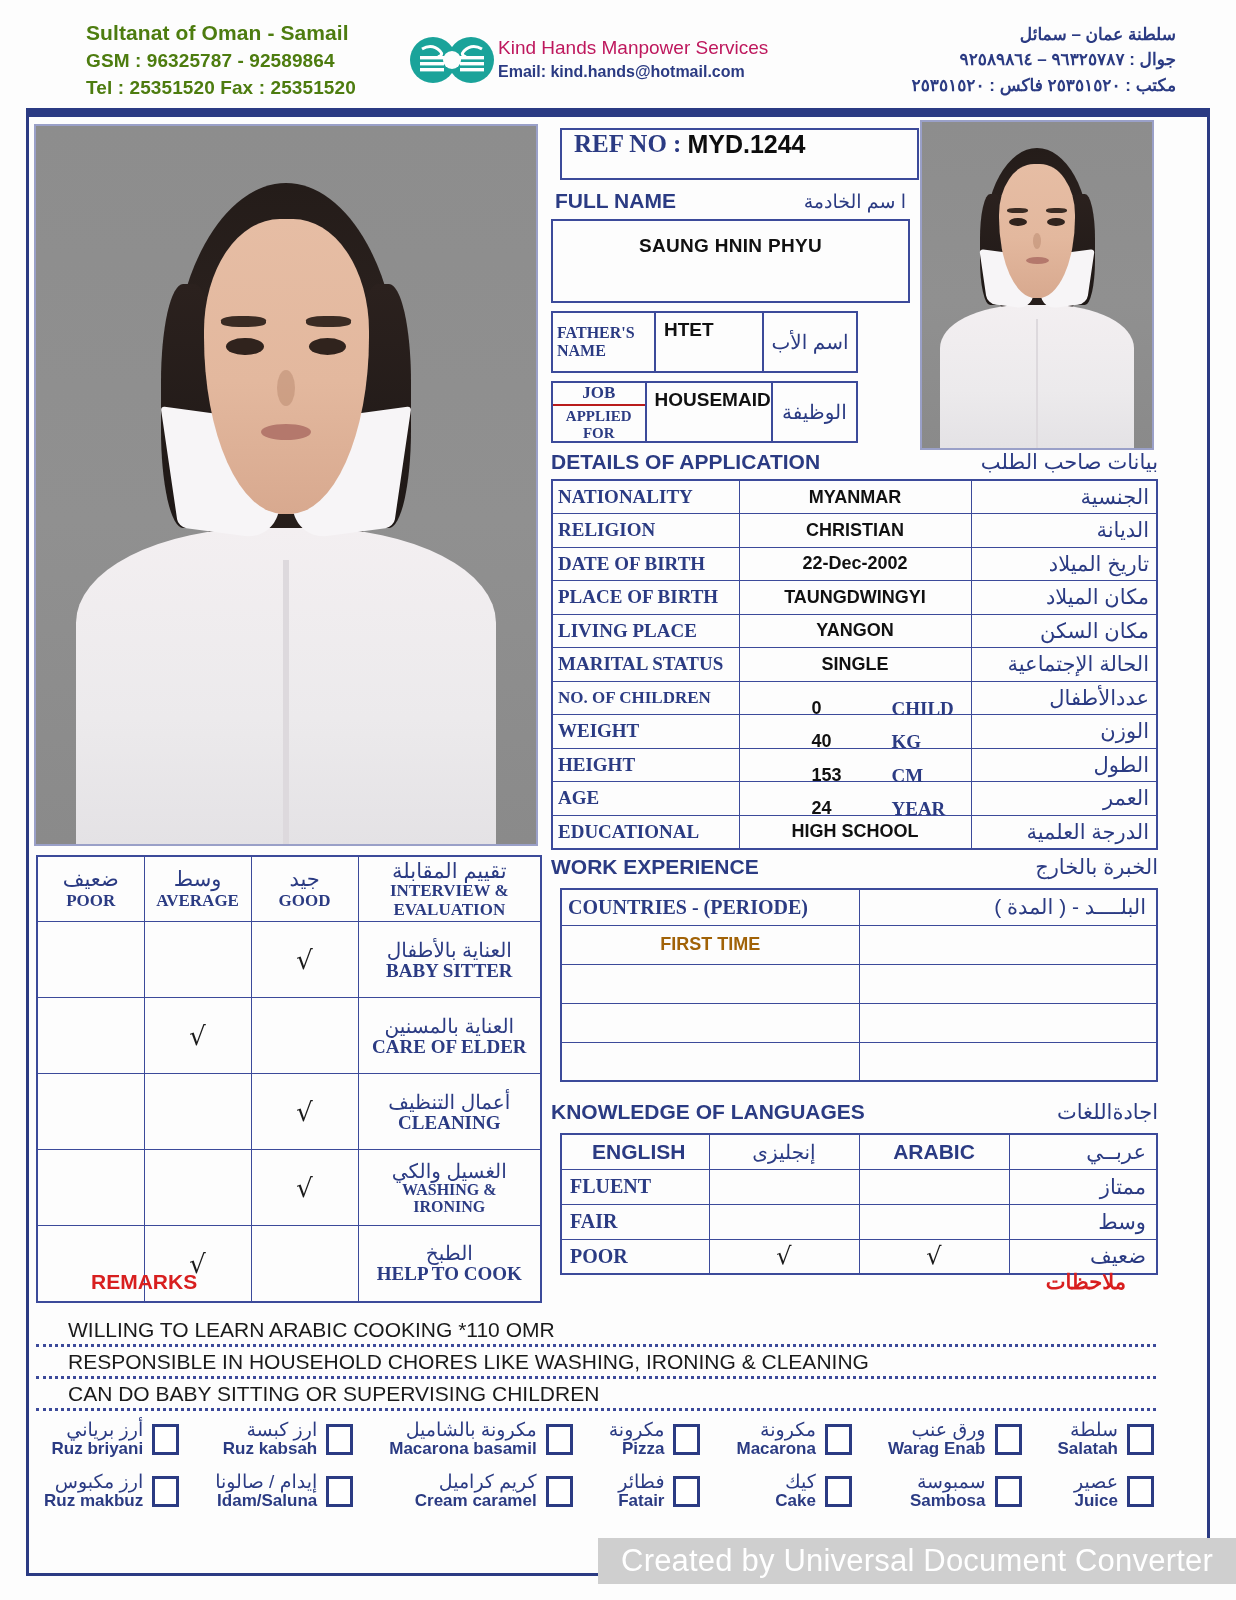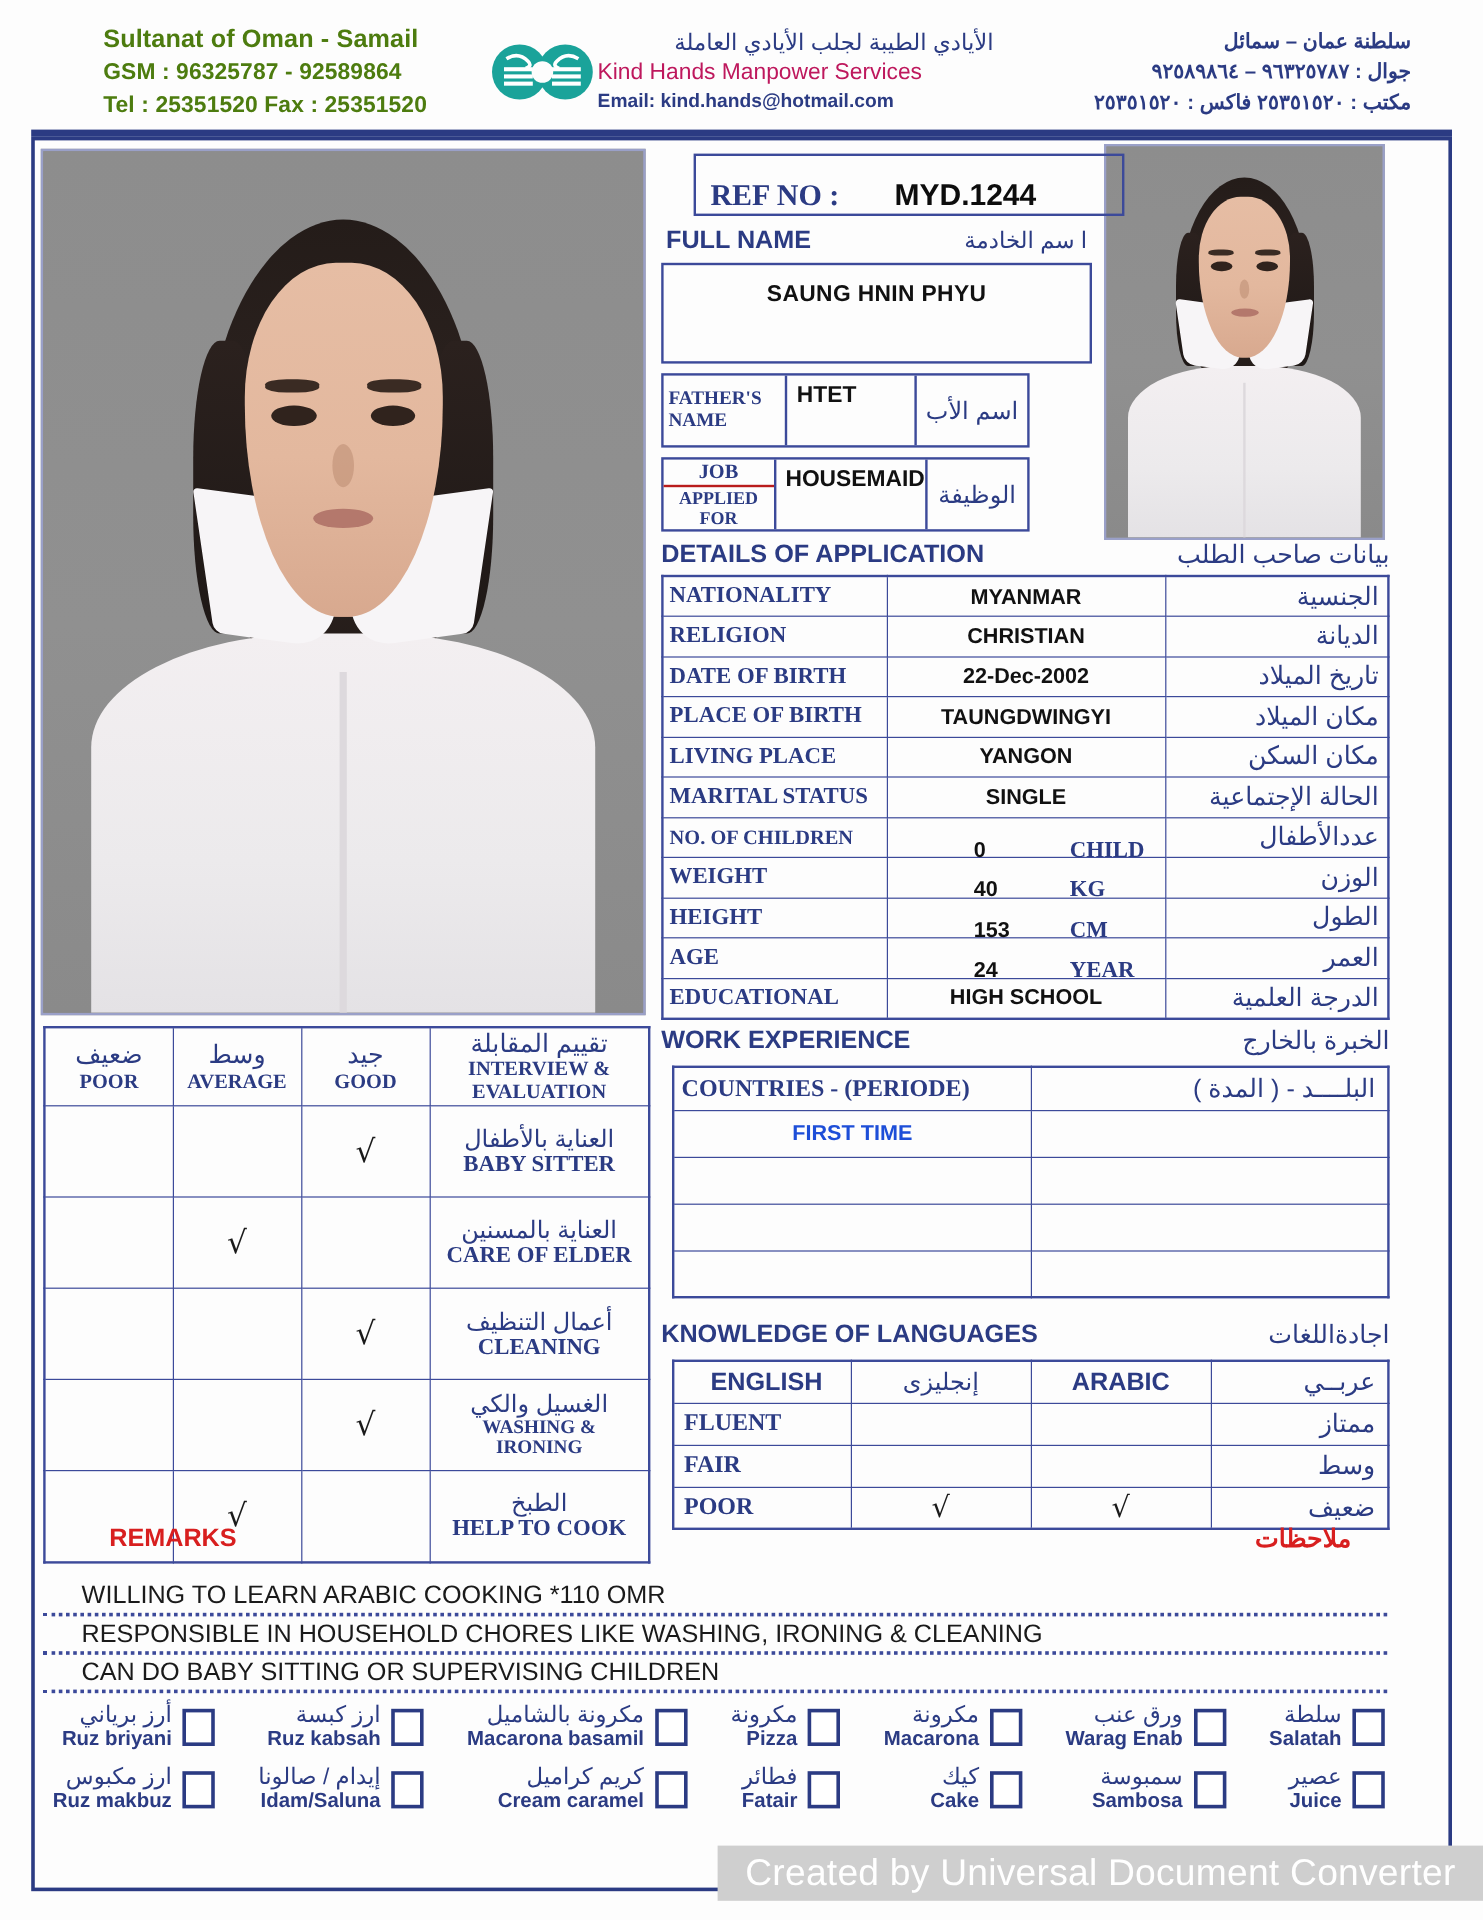--- a/index.html
+++ b/index.html
@@ -100,22 +100,22 @@
   }
   .p-browL,.p-browR{ position:absolute; top:26.5%; width:9%; height:1.5%; background:#3a2b23; border-radius:40%;}
   .p-browL{left:37%;} .p-browR{right:37%;}
   .p-eyeL,.p-eyeR{ position:absolute; top:29.5%; width:7.5%; height:2.4%; background:#30231d; border-radius:50%;}
   .p-eyeL{left:38%;} .p-eyeR{right:38%;}
   .p-nose{position:absolute;left:48.2%;top:34%;width:3.6%;height:5%;background:rgba(170,120,95,.38);border-radius:50%;}
   .p-mouth{position:absolute;left:45%;top:41.5%;width:10%;height:2.2%;background:#b4786c;border-radius:50%;}
 
   
   .refbox {
-    position:absolute; left:578px; top:128px; width:359px; height:52px;
-    border:2px solid #3c4a9a; display:flex; align-items:flex-end; padding-left:12px;gap:40px;
+    position:absolute; left:560px; top:128px; width:359px; height:52px;
+    border:2px solid #3c4a9a; display:flex; align-items:flex-start; padding-left:12px;
   }
   .refbox .lbl { font-family:"Liberation Serif", serif; font-weight:bold; font-size:25px; color:#2b3b83; }
   .refbox .val { font-size:25px; font-weight:bold; color:#0d0d0d; margin-left:6px; }
 
   .fullname-row {
     position:absolute; left:551px; top:186px; width:359px; height:30px;
     display:flex; align-items:center; justify-content:space-between; padding:0 4px;
   }
   .fullname-row .en { font-size:21px; font-weight:bold; color:#2b3b83; }
   .fullname-row .ar { font-size:19px; color:#2b3b83; direction:rtl; }
@@ -192,21 +192,21 @@
   
   #work-head { left:551px; top:853px; width:607px; height:28px; }
   .work-table {
     position:absolute; left:560px; top:888px; width:598px;
     border-collapse:collapse; border:2px solid #3c4a9a;
   }
   .work-table td { border:1.5px solid #3c4a9a; height:36px; }
   .work-table td.hc1 { width:298px; font-family:"Liberation Serif", serif; font-weight:bold; font-size:20px; color:#2b3b83; padding-left:6px; }
   .work-table td.hc2 { text-align:right; direction:rtl; font-size:21px; color:#2b3b83; padding-right:10px; }
   .work-table tr.row td { height:39px; }
-  .work-table td.c1 { width:298px; text-align:center; font-size:18px; font-weight:bold; color:#1d4ed8; }
+  .work-table td.c1 { width:298px; text-align:center; font-size:18px; font-weight:bold; color:#a16207; }
 
   
   #lang-head { left:551px; top:1098px; width:607px; height:28px; }
   .lang-table {
     position:absolute; left:560px; top:1133px; width:598px;
     border-collapse:collapse; border:2px solid #3c4a9a;
   }
   .lang-table td { border:1.5px solid #3c4a9a; height:35px; text-align:center;margin-top:32px; }
   .lang-table td.l1 { width:148px; font-family:"Liberation Serif", serif; font-weight:bold; font-size:20px; color:#2b3b83; text-align:left; padding-left:8px;}
   .lang-table td.l1.hdr { font-family:"Liberation Sans", sans-serif; font-size:21px; text-align:center;}
@@ -278,21 +278,20 @@
         <rect x="12" y="33" width="24" height="3.4" fill="#ffffff"></rect>
         <rect x="12" y="39" width="24" height="3.4" fill="#ffffff"></rect>
         <path d="M74 20 q-10 -6 -18 2 q-4 4 2 6" fill="none" stroke="#ffffff" stroke-width="3"></path>
         <rect x="52" y="27" width="24" height="3.4" fill="#ffffff"></rect>
         <rect x="52" y="33" width="24" height="3.4" fill="#ffffff"></rect>
         <rect x="52" y="39" width="24" height="3.4" fill="#ffffff"></rect>
         <circle cx="44" cy="31" r="9" fill="#fdfdfd"></circle>
       </svg>
     </div>
     <div class="hdr-mid">
-      <div class="ar">الأيادي الطيبة لجلب الأيادي العاملة</div>
       <div class="en">Kind Hands Manpower Services</div>
       <div class="em">Email: kind.hands@hotmail.com</div>
     </div>
     <div class="hdr-right">
       <div>سلطنة عمان – سمائل</div>
       <div>جوال : ٩٦٣٢٥٧٨٧ – ٩٢٥٨٩٨٦٤</div>
       <div>مكتب : ٢٥٣٥١٥٢٠ فاكس : ٢٥٣٥١٥٢٠</div>
     </div>
   </div>
   <div class="rule"></div>

